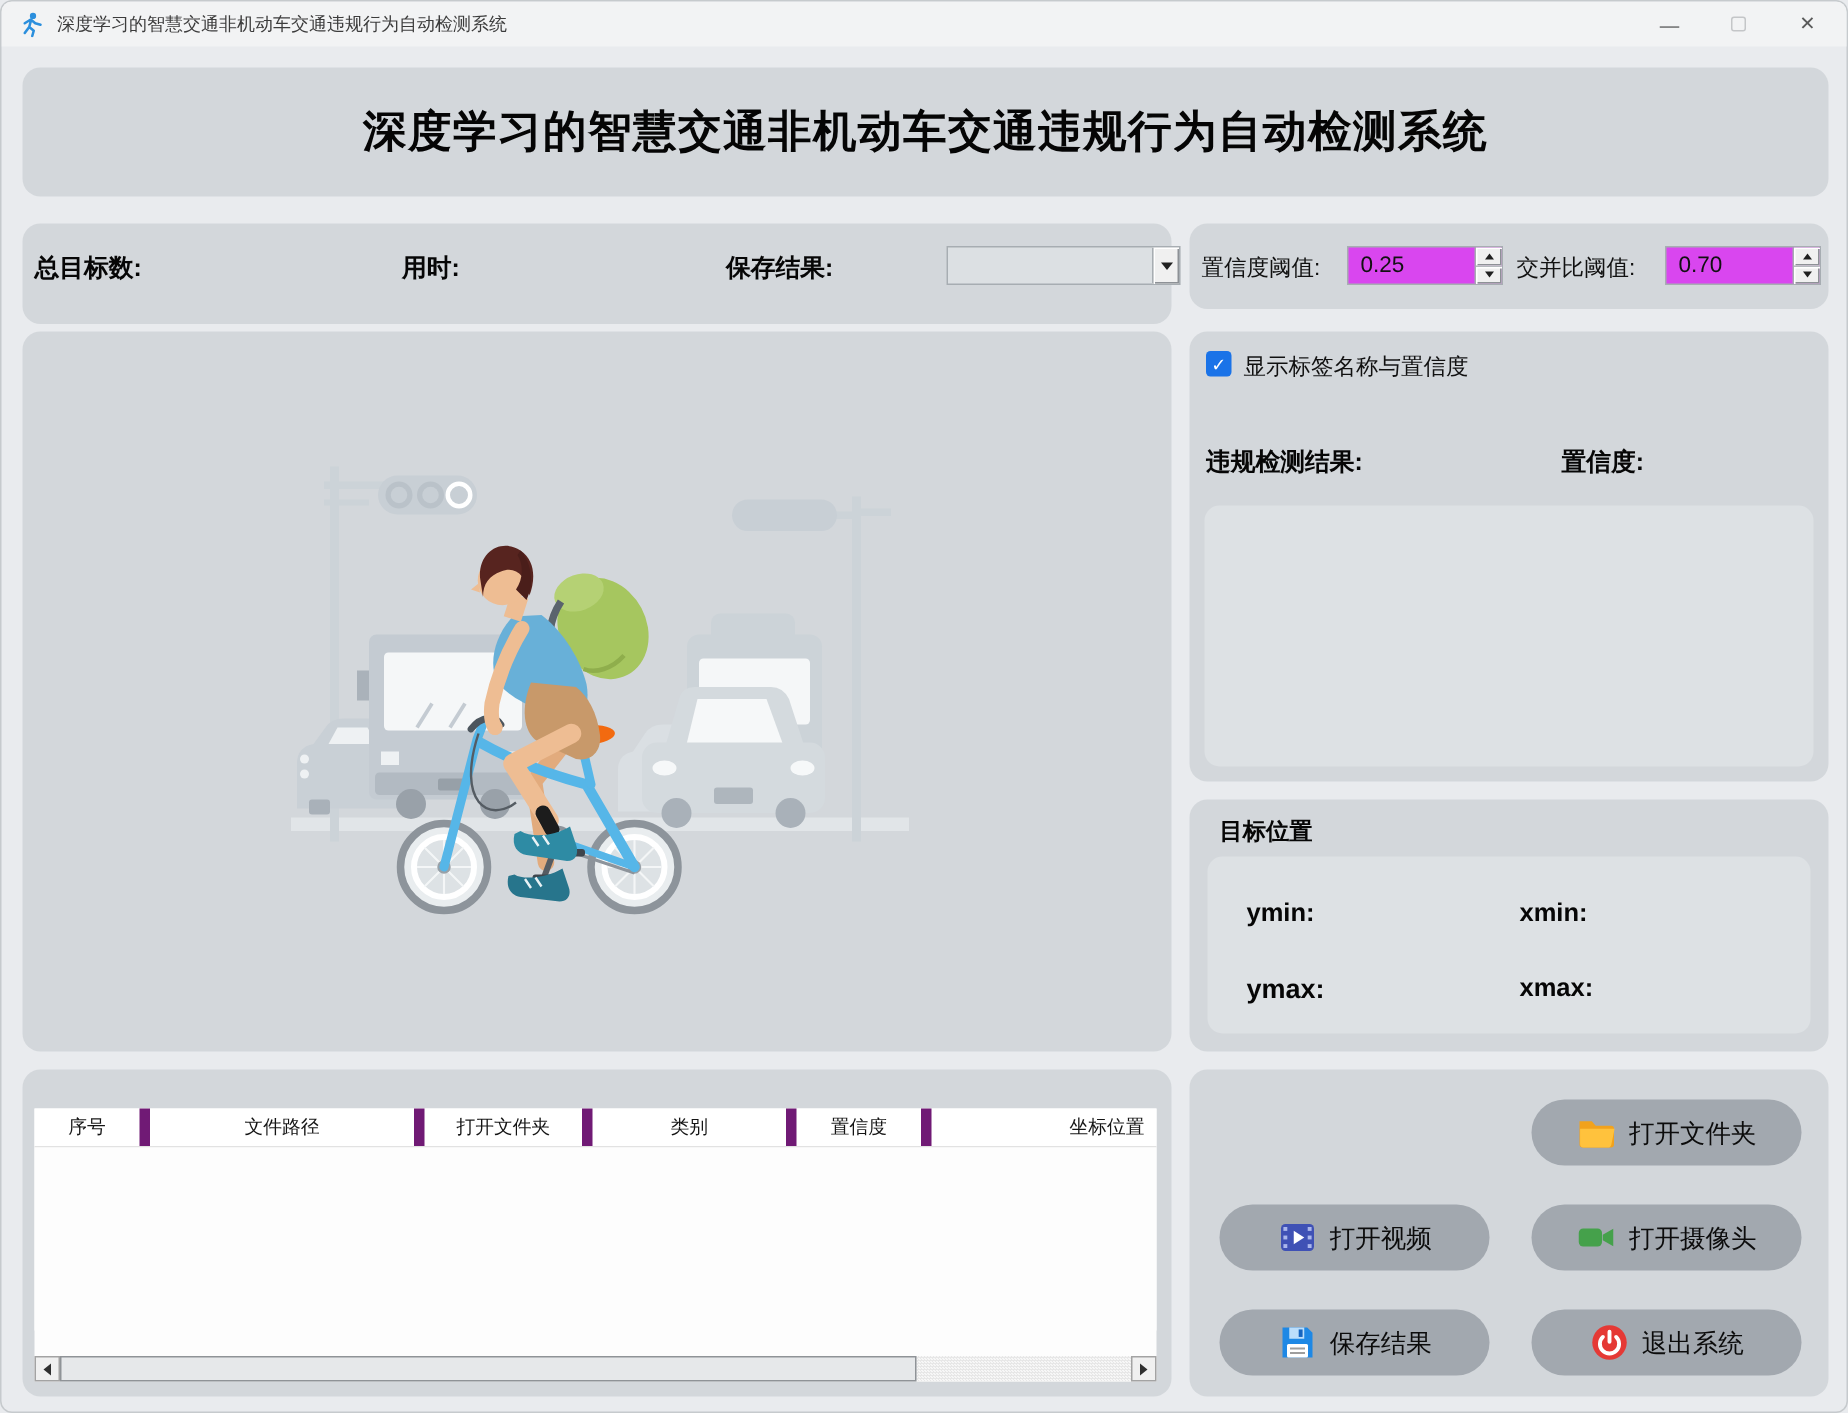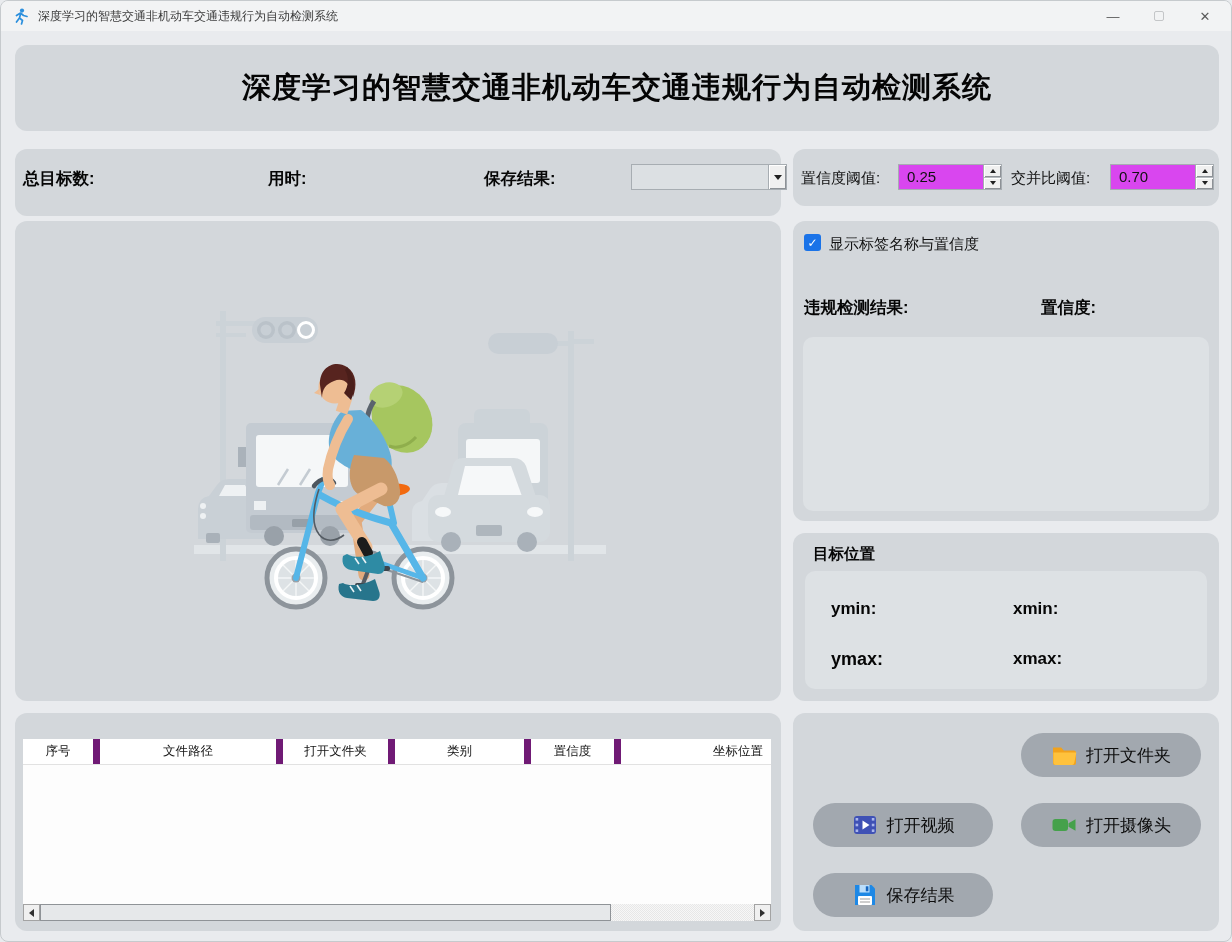--- a/index.html
+++ b/index.html
@@ -347,15 +347,25 @@
           <path d="M3 3 H19.5 L23 6.5 V23 H3 Z" fill="#1e88e5"></path>
           <rect x="7.5" y="3" width="10" height="7.5" fill="#bbdefb"></rect>
           <rect x="13.8" y="4.3" width="2.6" height="5" fill="#1565c0"></rect>
           <rect x="6" y="14" width="14" height="9" rx="1" fill="#ffffff"></rect>
           <path d="M8 17 h10 M8 20 h10" stroke="#9e9e9e" stroke-width="1.2"></path>
         </svg>
       </span>
       <span class="abtn-label">保存结果</span>
     </div>
 
+    <div class="abtn" style="left:228px; top:160px;">
+      <span class="abtn-icon">
+        <svg viewBox="0 0 26 26" width="26" height="26">
+          <circle cx="13" cy="13" r="11.5" fill="#e53935"></circle>
+          <path d="M13 5.8 V12.5" stroke="#ffffff" stroke-width="2.6" stroke-linecap="round"></path>
+          <path d="M8.6 9.3 a6.4 6.4 0 1 0 8.8 0" stroke="#ffffff" stroke-width="2.6" fill="none" stroke-linecap="round"></path>
+        </svg>
+      </span>
+      <span class="abtn-label">退出系统</span>
+    </div>
 
   </div>
 </div>
 
 </body></html>

